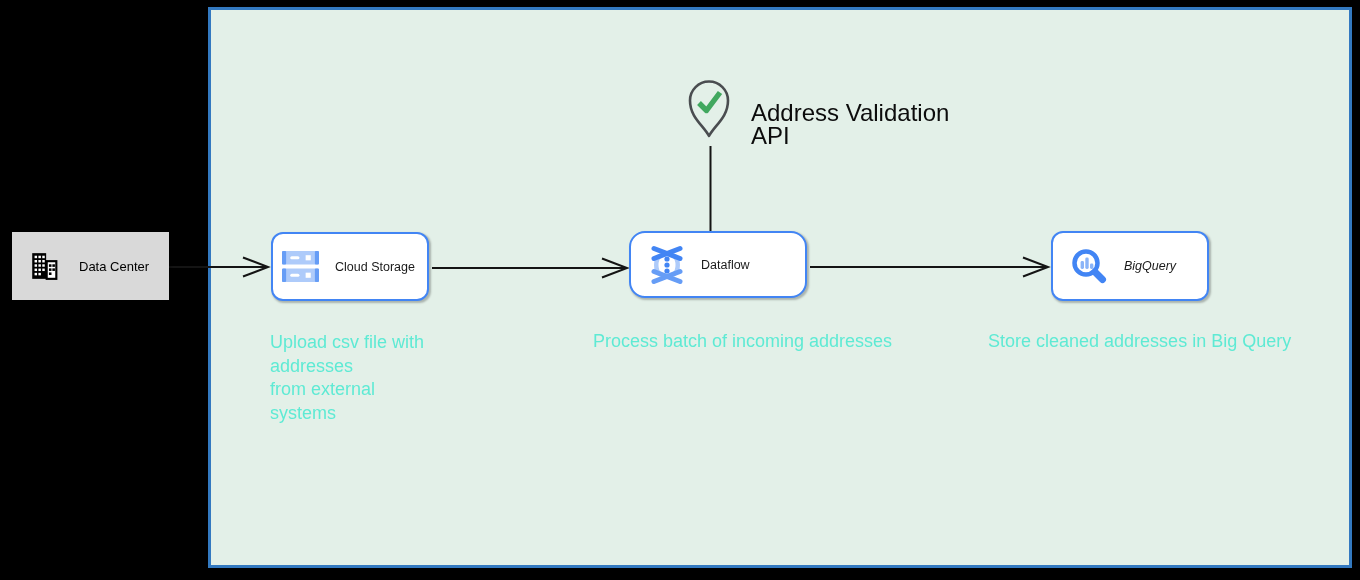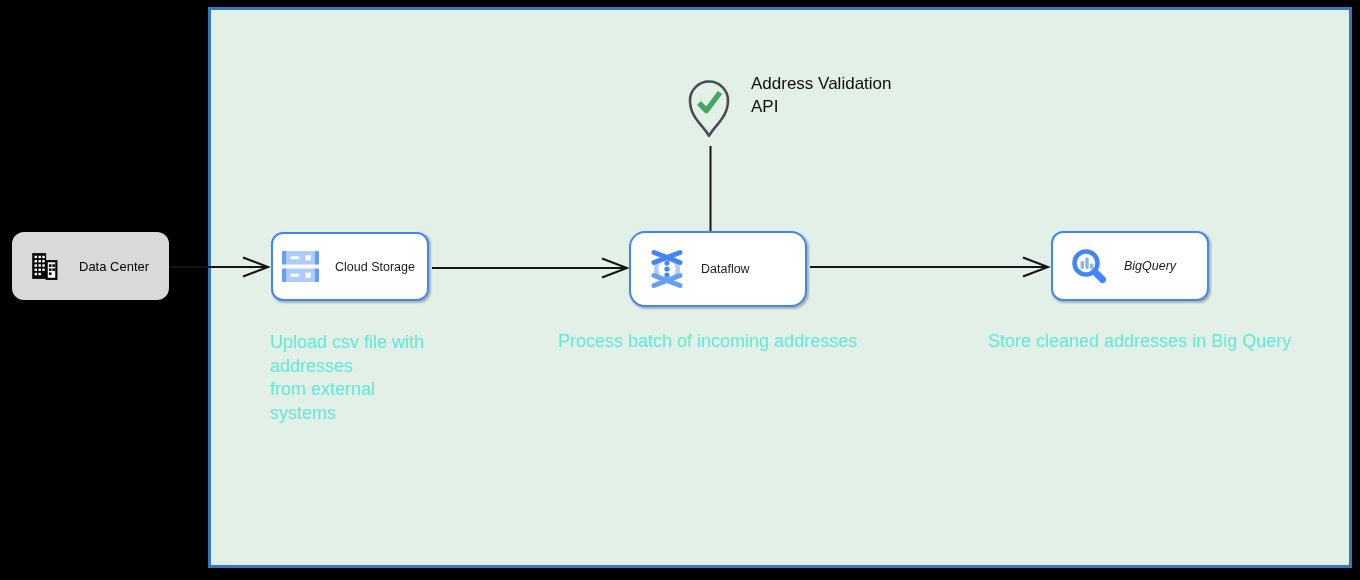--- a/index.html
+++ b/index.html
@@ -12,37 +12,37 @@
     background:#e3f0e8;border:3px solid #3379c0;box-sizing:border-box;
   }
   svg.connectors{position:absolute;left:0;top:0;width:1360px;height:580px;z-index:2;}
   .node{
     position:absolute;display:flex;align-items:center;z-index:3;box-sizing:border-box;
     background:#ffffff;border:2.5px solid #4285f4;
     box-shadow:1.5px 1.5px 2px rgba(0,0,0,0.25);
   }
   .node .nlabel{font-size:12.5px;color:#1a1a1a;white-space:nowrap;}
   .node.external{
-    left:12px;top:232px;width:157px;height:68px;border-radius:12px;
+    left:12px;top:232px;width:157px;height:68px;border-radius:0;
     background:#d9d9d9;border:none;padding-left:17px;gap:20px;
   }
   .node.external .nlabel{font-size:13px;color:#000;}
   .node.storage{left:271px;top:232px;width:158px;height:69px;border-radius:12px;padding-left:9px;gap:16px;}
-  .node.dataflow{left:629px;top:231px;width:178px;height:76px;border-radius:16px;padding-left:16px;gap:14px;}
+  .node.dataflow{left:629px;top:231px;width:178px;height:67px;border-radius:16px;padding-left:16px;gap:14px;}
   .node.bigquery{left:1051px;top:231px;width:158px;height:70px;border-radius:12px;padding-left:16px;gap:15px;font-style:italic;}
   .pin{position:absolute;left:687px;top:79px;z-index:3;}
   .pin-label{
-    position:absolute;left:751px;top:72px;z-index:3;
-    font-size:17px;line-height:23px;color:#0c0c0c;white-space:pre-line;
+    position:absolute;left:751px;top:101px;z-index:3;
+    font-size:24px;line-height:23px;color:#0c0c0c;white-space:pre-line;
   }
   .caption{
     position:absolute;z-index:3;font-size:18px;line-height:23.5px;color:#5eead4;
   }
   #cap1{left:270px;top:331px;white-space:pre-line;}
-  #cap2{left:558px;top:330px;width:333px;}
+  #cap2{left:576px;top:330px;width:333px;text-align:center;}
   #cap3{left:988px;top:330px;width:340px;}
 </style>
 </head>
 <body>
 
 <div>
 
   <div class="zone"></div>
 
   <svg class="connectors" viewBox="0 0 1360 580" fill="none" stroke="#141414" stroke-width="2">

